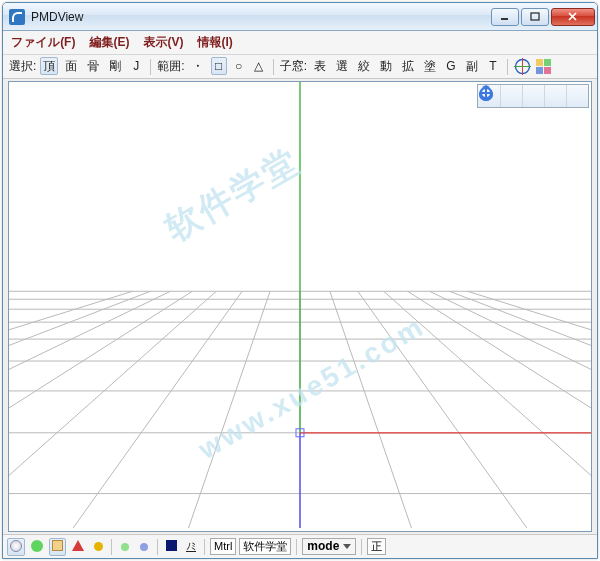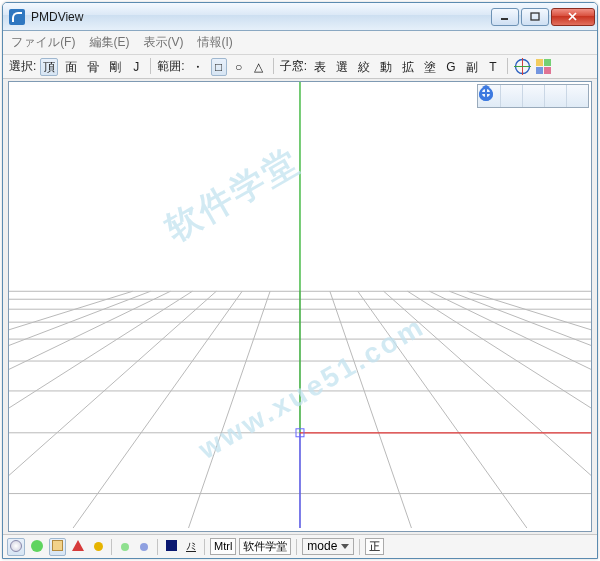--- a/index.html
+++ b/index.html
@@ -6,39 +6,39 @@
   body { background: #fff; width: 600px; height: 561px; overflow: hidden; }
   .window { width: 596px; height: 557px; margin: 2px; border: 1px solid #5b8bb0; border-radius: 5px 5px 0 0; overflow: hidden; background: #efefef; display: flex; flex-direction: column; box-shadow: 0 0 3px rgba(0,0,0,.2);}
   .titlebar { height: 28px; background: linear-gradient(#f4f9ff,#dbe8f6 45%,#cddff1 46%,#e6f0fa); display: flex; align-items: center; padding: 0 2px 0 6px; border-bottom: 1px solid #8aa8c2;}
   .titlebar .appicon { width:16px; height:16px; background:#2f77c0; border-radius:2px; margin-right:6px; position:relative;}
   .titlebar .appicon::after{content:"";position:absolute;inset:3px;border:2px solid #fff;border-bottom:none;border-right:none;border-radius:6px 0 0 0;}
   .titlebar .title { color:#1a1a1a; flex:1; }
   .winbtns { display:flex; gap:2px; }
   .winbtn { width:28px; height:18px; border:1px solid #6d92b5; border-radius:3px; background:linear-gradient(#f3f8fe,#cfe0f3); display:flex; align-items:center; justify-content:center; font-size:10px; color:#333;}
   .winbtn.close { width:44px; background:linear-gradient(#f08f83,#d84e3c 45%,#c83421 46%,#e2705f); color:#fff; border-color:#8c2d20;}
   .menubar { background:#f5f5f5; padding:3px 8px; display:flex; gap:14px; border-bottom:1px solid #d6d6d6;}
-  .menubar span { color:#737373; }
-  .toolbar { background:#f5f5f5; padding:3px 6px; display:flex; gap:4px; align-items:flex-start; border-bottom:1px solid #c8c8c8; flex-wrap:nowrap; height:24px;}
+  .menubar span { color:#7f1d1d;font-weight:bold; }
+  .toolbar { background:#f5f5f5; padding:3px 6px; display:flex; gap:4px; align-items:flex-end; border-bottom:1px solid #c8c8c8; flex-wrap:nowrap; height:24px;}
   .lbl { color:#222; }
   .tbtn { border:1px solid transparent; padding:1px 2px; min-width:16px; height:18px; text-align:center; color:#222; line-height:15px; border-radius:2px;}
   .tbtn.pressed { border-color:#9fb7cf; background:linear-gradient(#e8f0fa,#d7e5f3);}
   .sep { width:1px; height:16px; background:#c4c4c4; margin:0 2px;}
   .iconImg { width:17px; height:17px; display:inline-block; vertical-align:middle;}
   .viewport { flex:1; margin:2px 5px; border:1px solid #7f9ab3; background:#fff; position:relative; overflow:hidden;}
   .viewport svg { position:absolute; inset:0; }
   .floatTools { position:absolute; top:2px; right:2px; display:flex; gap:0; border:1px solid #9ab; }
   .ftbtn { width:22px; height:22px; background:linear-gradient(#f6f9fd,#e0ebf6); border-left:1px solid #cad7e5; display:flex; align-items:center; justify-content:center; color:#3060b0;}
   .ftbtn:first-child{border-left:none;}
   .bottombar { height:24px; background:#f5f5f5; border-top:1px solid #c8c8c8; display:flex; align-items:center; padding:0 4px; gap:3px;}
   .dot { width:12px; height:12px; border-radius:50%; display:inline-block;}
   .sq { width:11px; height:11px; display:inline-block;}
   .tri { width:0;height:0;border-left:6px solid transparent;border-right:6px solid transparent;border-bottom:11px solid; display:inline-block;}
   .smalltxt { font-size:10px; padding:0 1px;text-decoration:underline;}
   .bbox { border:1px solid #aaa; padding:0 3px; height:17px; line-height:15px; font-size:11px; background:#fdfdfd;}
-  .modebox { border:1px solid #aaa; padding:0 4px; height:17px; line-height:15px; display:flex; align-items:center; gap:4px;}
+  .modebox { border:1px solid #aaa; padding:0 4px; height:17px; line-height:15px; display:flex; align-items:center; gap:4px;font-weight:bold;}
   .modebox .arrow{width:0;height:0;border-left:4px solid transparent;border-right:4px solid transparent;border-top:5px solid #555;}
   .watermark { position:absolute; color:#c4e3f0; font-size:34px; font-weight:bold; transform:rotate(-30deg); pointer-events:none; font-family: "MS PGothic", sans-serif; letter-spacing:3px; opacity:.75;}
 </style>
 </head>
 <body>
 
 <div class="window">
   <div class="titlebar">
     <span class="appicon"></span>
     <span class="title">PMDView</span>

